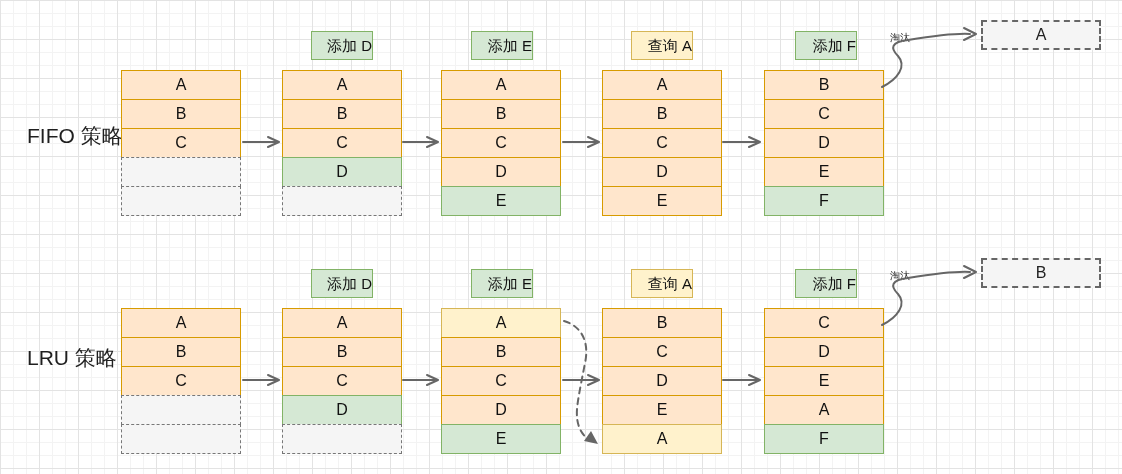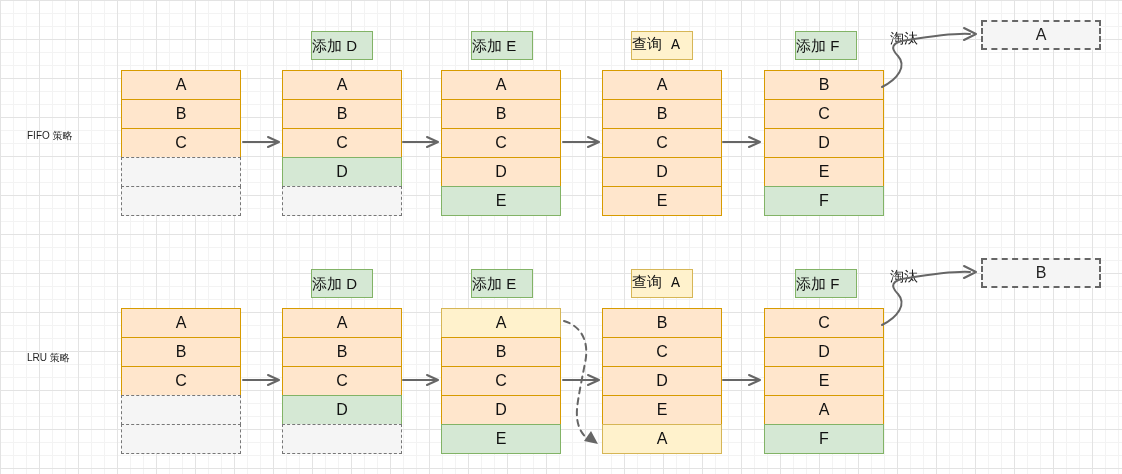--- a/index.html
+++ b/index.html
@@ -9,39 +9,39 @@
     background-image:
       linear-gradient(#e3e3e3 1px, transparent 1px),
       linear-gradient(90deg, #e3e3e3 1px, transparent 1px),
       linear-gradient(#f3f3f3 1px, transparent 1px),
       linear-gradient(90deg, #f3f3f3 1px, transparent 1px);
     background-size:39px 39px,39px 39px,13px 13px,13px 13px;
     font-family:"Liberation Sans", sans-serif;
     color:#1a1a1a;
   }
   .row-label{
-    position:absolute;font-size:10px;line-height:16px;color:#1f1f1f;white-space:nowrap;
+    position:absolute;font-size:21px;line-height:16px;color:#1f1f1f;white-space:nowrap;
   }
   .col{position:absolute;width:120px;}
   .cell{
     box-sizing:border-box;width:120px;height:30px;margin-top:-1px;
     text-align:center;font-size:16px;line-height:28px;color:#111;
   }
   .cell:first-child{margin-top:0;}
   .cell.o{background:#ffe6cc;border:1px solid #d79b00;}
   .cell.g{background:#d5e8d4;border:1px solid #82b366;}
   .cell.y{background:#fff2cc;border:1px solid #d6b656;}
   .cell.e{background:#f5f5f5;border:1px dashed #777777;}
   .tag{
     position:absolute;box-sizing:border-box;width:62px;height:29px;
-    text-align:left;font-size:15px;line-height:27px;white-space:nowrap;color:#111;
+    text-align:right;font-size:15px;line-height:27px;white-space:nowrap;color:#111;
   }
   .tag.add{background:#d5e8d4;border:1px solid #82b366;}
-  .tag.query{background:#fff2cc;border:1px solid #d6b656;font-family:Liberation Mono, monospace;}
-  .evict-label{position:absolute;font-size:14px;line-height:16px;color:#1f1f1f;white-space:nowrap;}
+  .tag.query{background:#fff2cc;border:1px solid #d6b656;}
+  .evict-label{position:absolute;font-size:10px;line-height:16px;color:#1f1f1f;white-space:nowrap;}
   .result-box{
     position:absolute;box-sizing:border-box;width:120px;height:30px;
     background:#f5f5f5;border:2px dashed #666666;
     text-align:center;font-size:16px;line-height:26px;color:#222;
   }
   .overlay{position:absolute;left:0;top:0;pointer-events:none;}
 </style>
 </head>
 <body>
 

